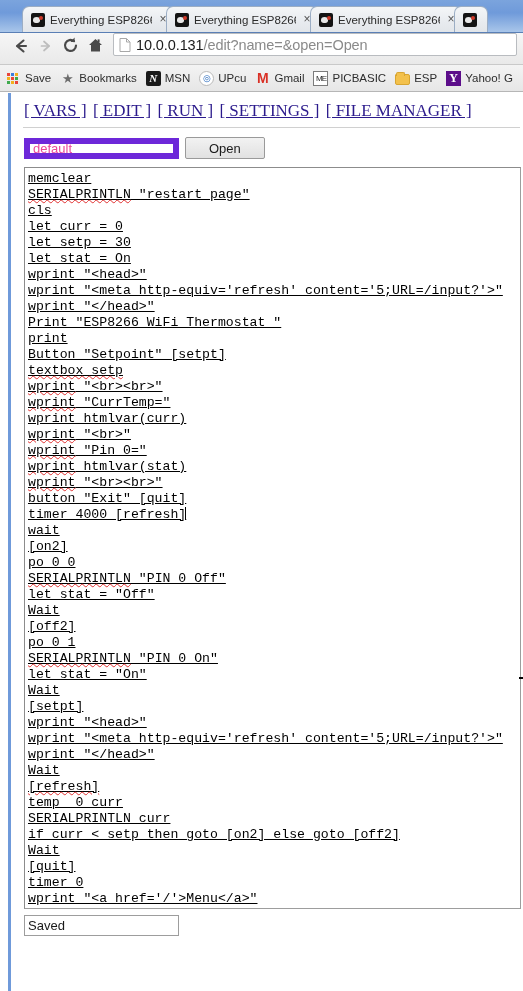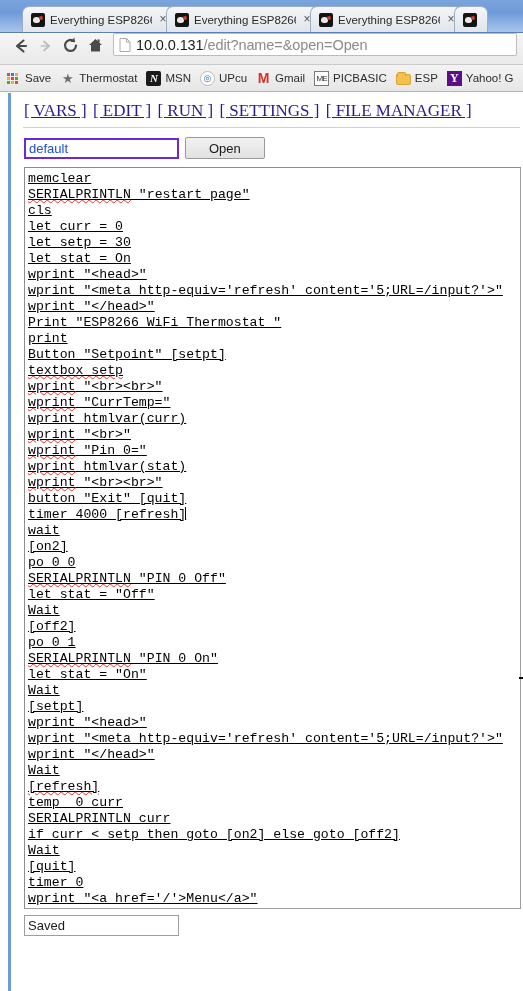--- a/index.html
+++ b/index.html
@@ -270,25 +270,25 @@
     border-top: 1px solid #d0d0d0;
     margin: 6px 0 9px 0;
     width: 497px;
     margin-left: -1px;
   }
 
   .row { display: flex; align-items: center; }
   input.txt {
     font-family: "Liberation Sans", sans-serif;
     font-size: 13px;
-    color: #1d4ed8;
+    color: #ec4899;
     height: 21px;
     width: 155px;
     padding: 1px 3px;
-    border: 2px solid #6d28d9;
+    border: 6px solid #6d28d9;
     background: #fff;
     outline: none;
   }
   button.btn {
     font-family: "Liberation Sans", sans-serif;
     font-size: 13px;
     color: #1a1a1a;
     height: 22px;
     padding: 0 23px;
     margin-left: 6px;
@@ -421,21 +421,21 @@
     </div>
   </div>
 
   <div id="bookmarks">
       <div class="bm">
         <span class="bm-ico ico-apps"></span>
         <span>Save</span>
       </div>
       <div class="bm">
         <span class="bm-ico ico-star">★</span>
-        <span>Thermostat</span>
+        <span>Bookmarks</span>
       </div>
       <div class="bm">
         <span class="bm-ico ico-msn">N</span>
         <span>MSN</span>
       </div>
       <div class="bm">
         <span class="bm-ico ico-upcu">◎</span>
         <span>UPcu</span>
       </div>
       <div class="bm">

